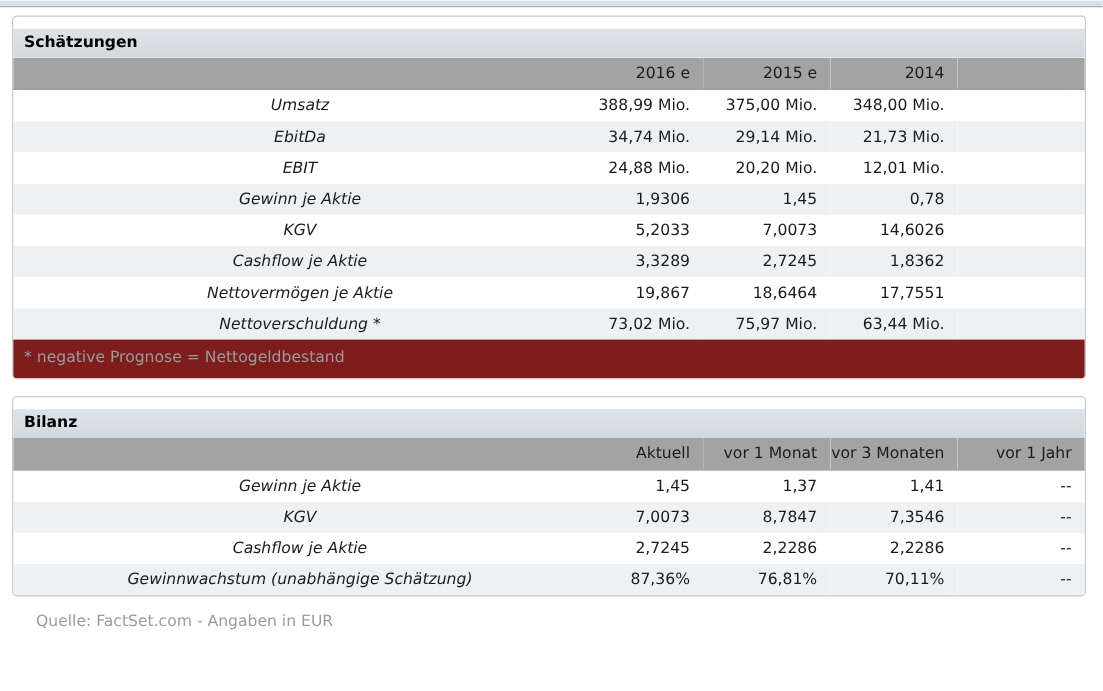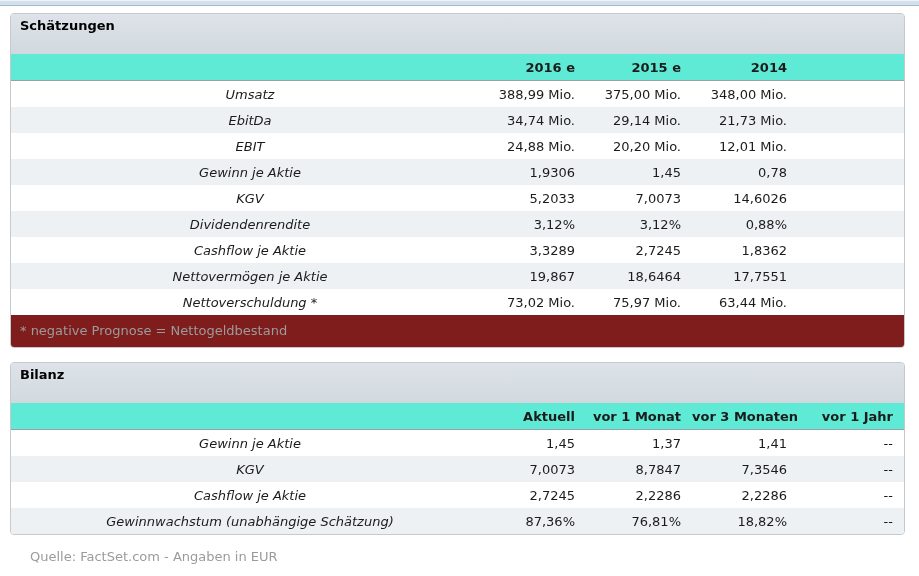--- a/index.html
+++ b/index.html
@@ -21,43 +21,44 @@
   }
   .content { padding: 7px 14px 0 10px; }
   .panel {
     border: 1px solid var(--panel-border, #c6cacd);
     border-radius: 4px;
     overflow: hidden;
     background: #ffffff;
     margin-bottom: 14px;
   }
   .panel-header {
-    height: 40px;
+    height: 24px;
     line-height: 24px;
     padding: 0 9px;
     font-weight: bold;
     font-size: 13px;
     color: #000000;
     background: linear-gradient(var(--header-grad-top, #dde3e8), var(--header-grad-bottom, #d2d9de));
+    margin-top: 10px;
   }
   table {
     width: 100%;
     border-collapse: collapse;
     table-layout: fixed;
   }
   col.label-col { width: auto; }
   col.num-col { width: 106px; }
   thead th {
     height: 26px;
-    font-weight: bold;
+    font-weight: normal;
     font-size: 13px;
     text-align: right;
     padding: 0 11px 0 0;
     border-bottom: 1px solid var(--colhead-border, #98a1a8);
-    background: #5eead4;
+    background: #a3a3a3;
     white-space: nowrap;
     overflow: hidden;
   }
   thead th.label-cell { text-align: left; padding: 0 0 0 9px; }
   tbody td {
     height: 26px;
     text-align: right;
     padding: 0 11px 0 0;
     white-space: nowrap;
     overflow: hidden;
@@ -130,27 +131,20 @@
                 <td></td>
               </tr>
               <tr>
                 <td class="label-cell">KGV</td>
                 <td>5,2033</td>
                 <td>7,0073</td>
                 <td>14,6026</td>
                 <td></td>
               </tr>
               <tr>
-                <td class="label-cell">Dividendenrendite</td>
-                <td>3,12%</td>
-                <td>3,12%</td>
-                <td>0,88%</td>
-                <td></td>
-              </tr>
-              <tr>
                 <td class="label-cell">Cashflow je Aktie</td>
                 <td>3,3289</td>
                 <td>2,7245</td>
                 <td>1,8362</td>
                 <td></td>
               </tr>
               <tr>
                 <td class="label-cell">Nettovermögen je Aktie</td>
                 <td>19,867</td>
                 <td>18,6464</td>
@@ -206,21 +200,21 @@
                 <td class="label-cell">Cashflow je Aktie</td>
                 <td>2,7245</td>
                 <td>2,2286</td>
                 <td>2,2286</td>
                 <td>--</td>
               </tr>
               <tr>
                 <td class="label-cell">Gewinnwachstum (unabhängige Schätzung)</td>
                 <td>87,36%</td>
                 <td>76,81%</td>
-                <td>18,82%</td>
+                <td>70,11%</td>
                 <td>--</td>
               </tr>
             </tbody>
           </table>
         </section>
       </div>
     <div class="source-note">Quelle: FactSet.com - Angaben in EUR</div>
   </div>
 </div>
 

